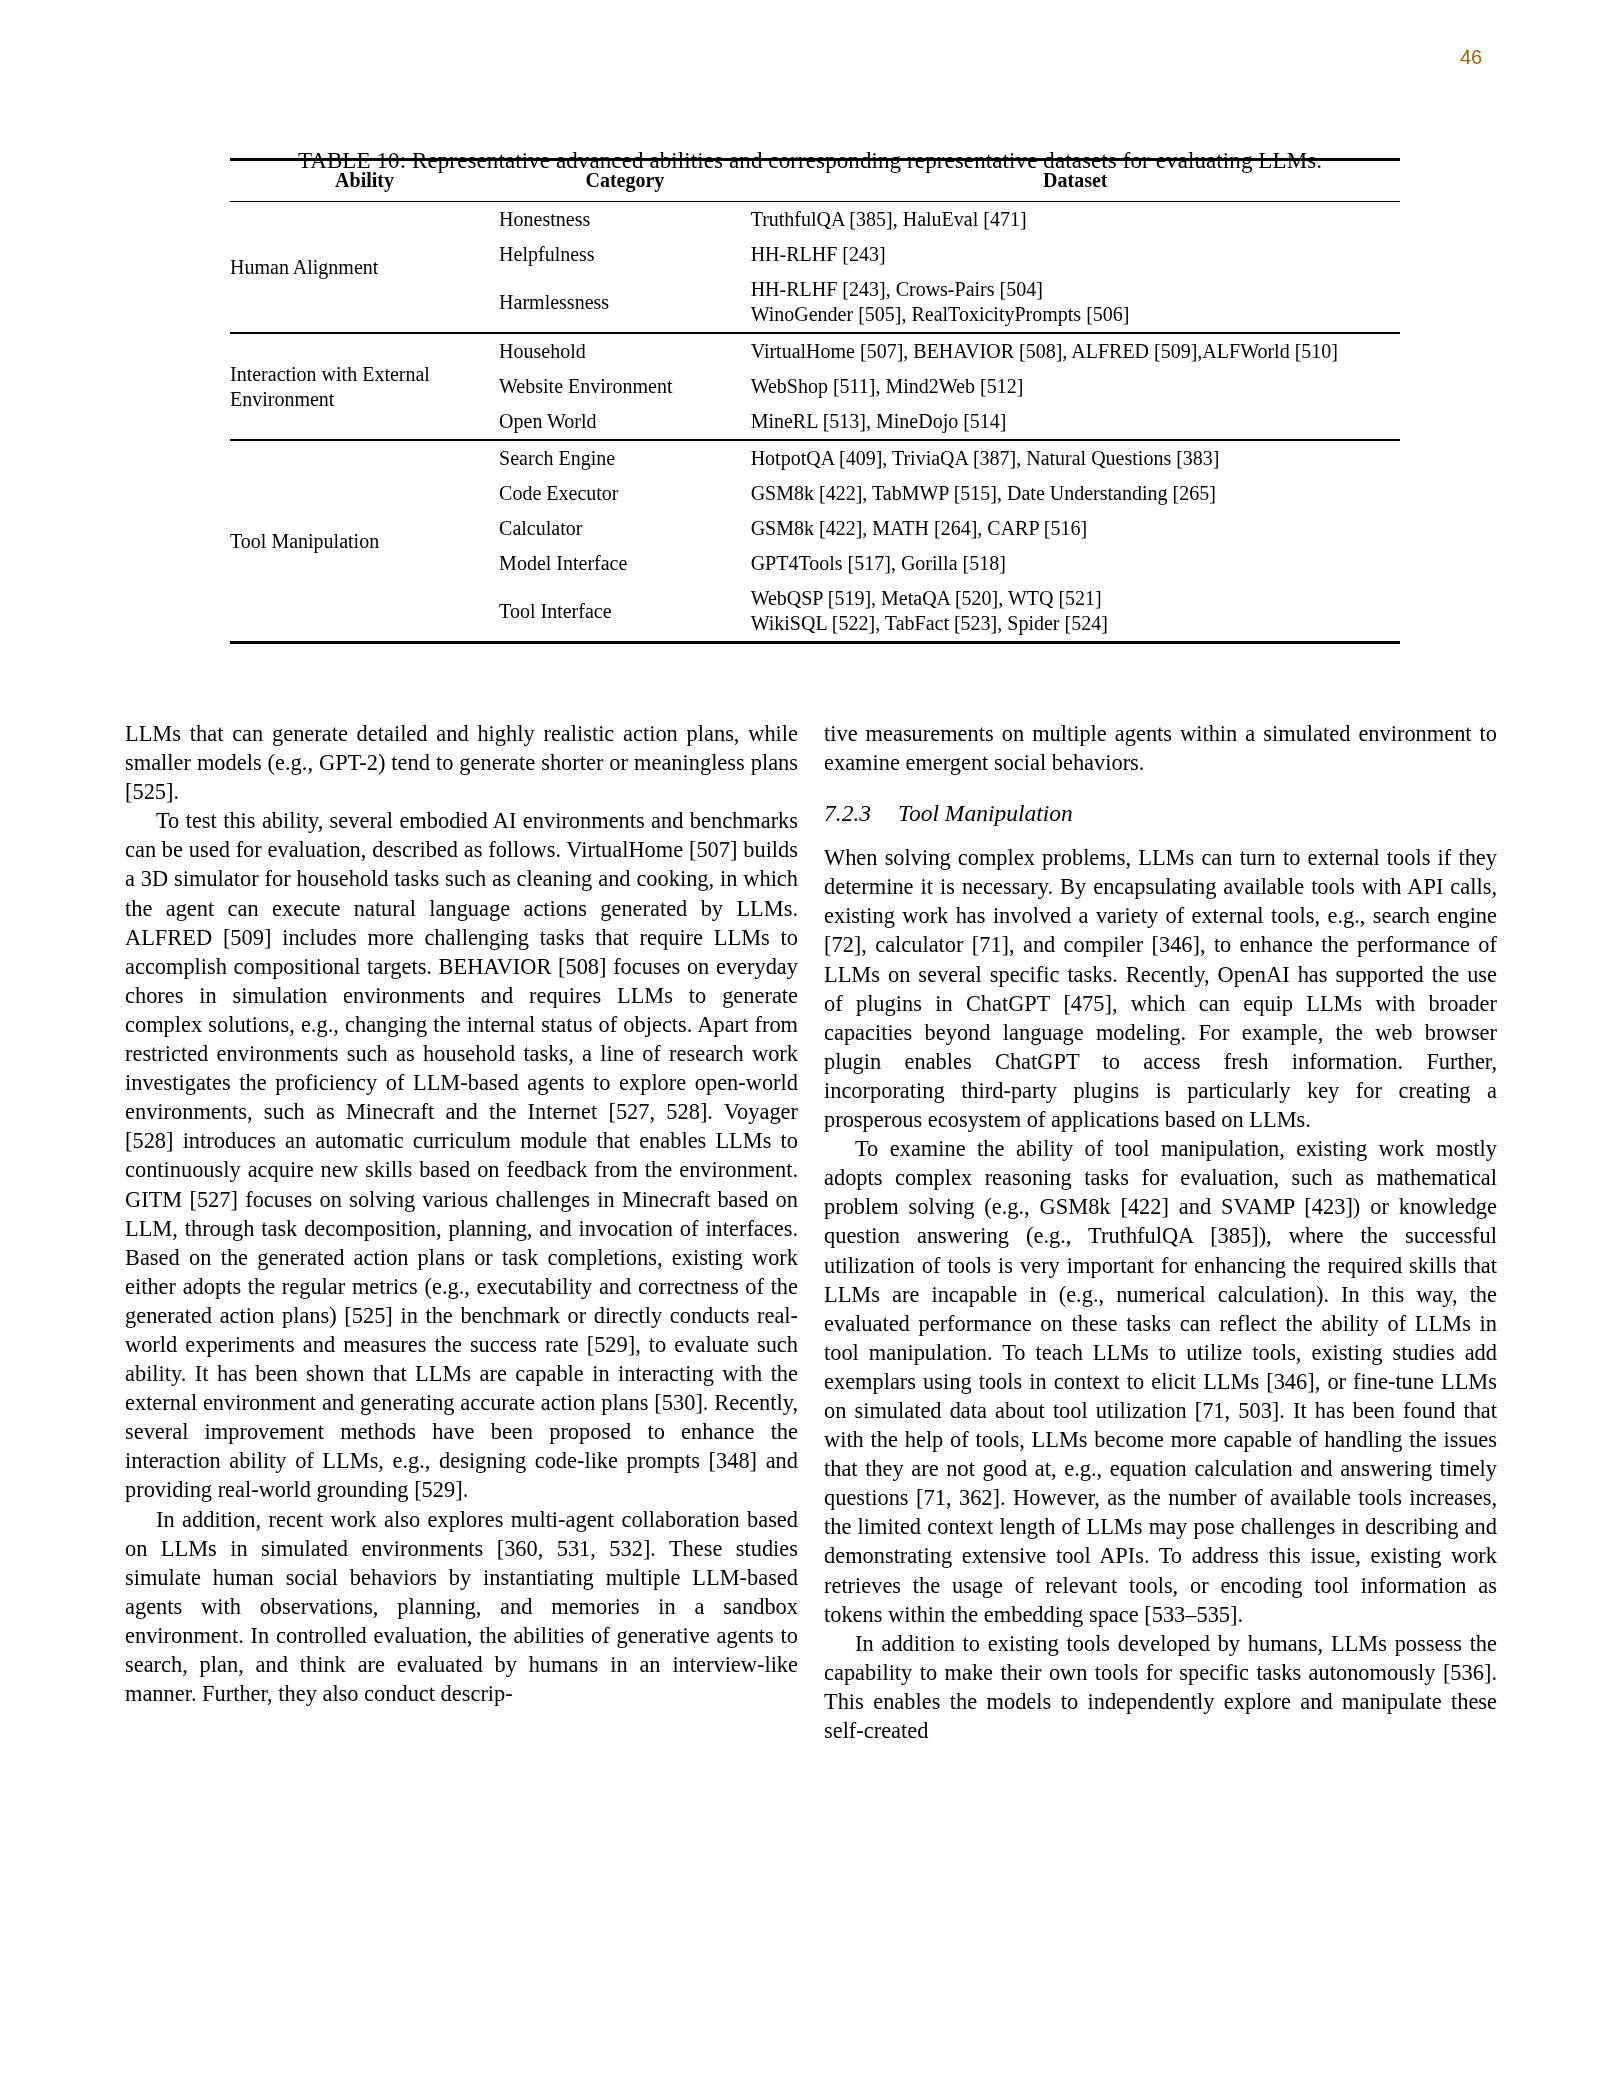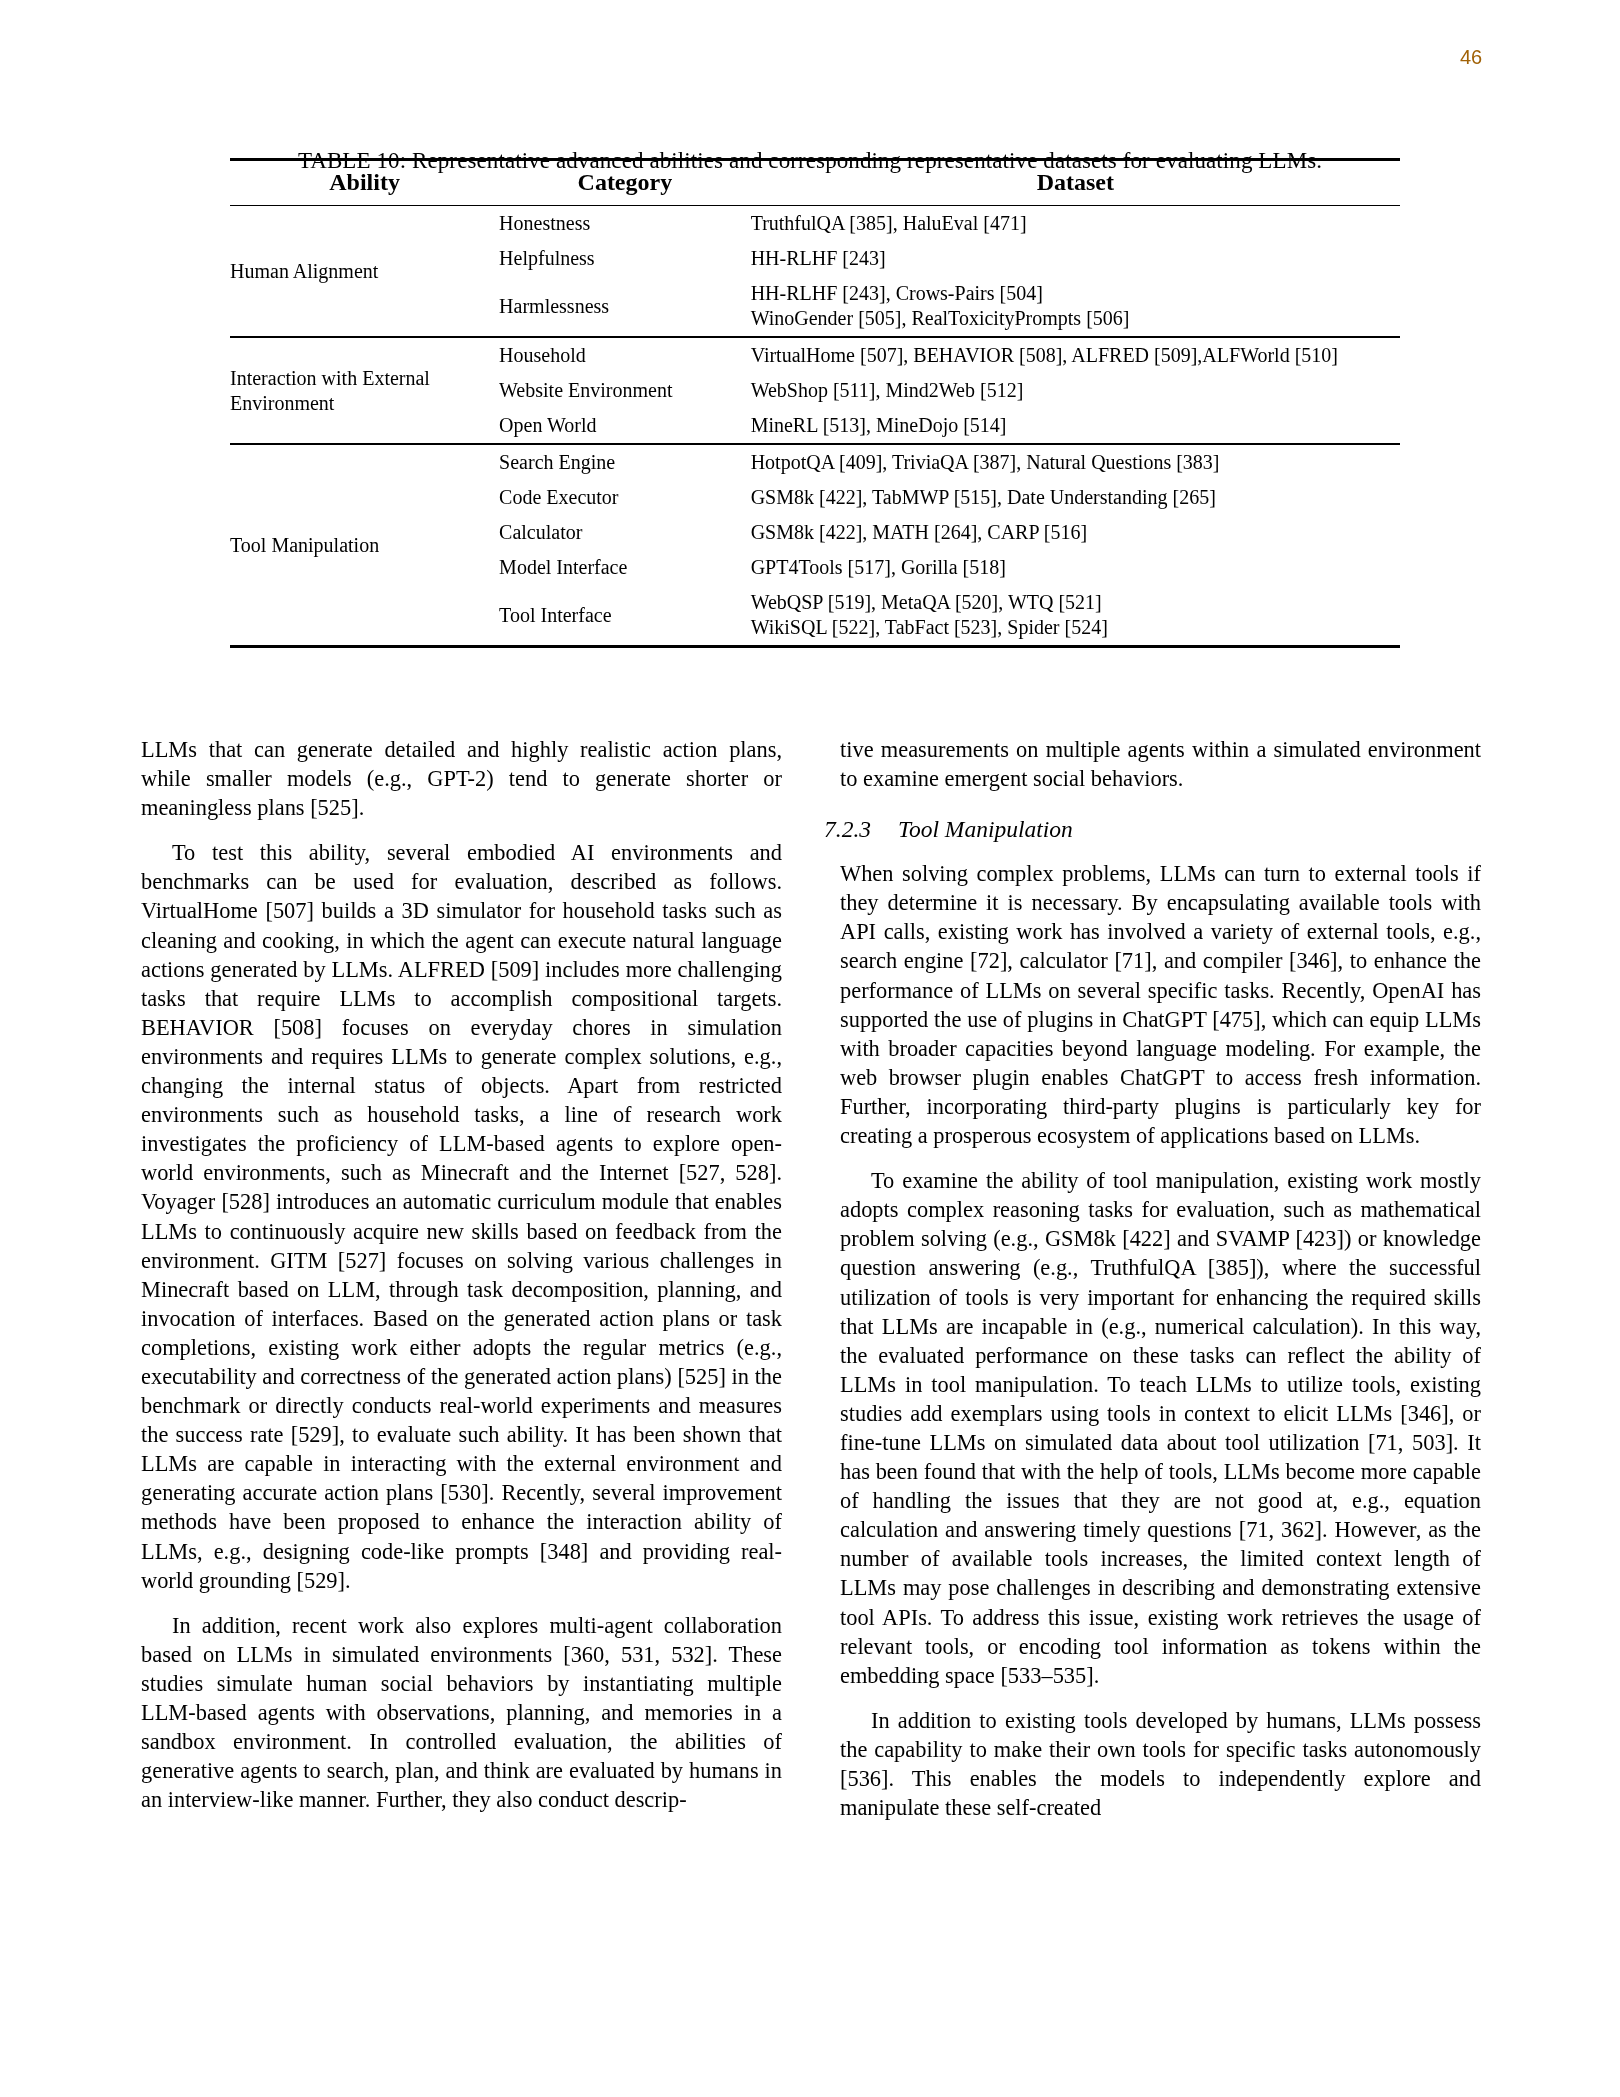--- a/index.html
+++ b/index.html
@@ -30,42 +30,42 @@
     width: 100%; border-collapse: collapse;
     border-top: 3.5px solid #000; border-bottom: 3.5px solid #000;
     font-size: 20px;
   }
   col.c-ability  { width: 23%; }
   col.c-category { width: 21.5%; }
   col.c-dataset  { width: 55.5%; }
   thead th {
     font-weight: bold; padding: 8px 0 9px;
     border-bottom: 1.5px solid #000;
-    text-align: center; font-size: 24px;
+    text-align: center; font-size: 20px;
   }
   tbody + tbody { border-top: 2.5px solid #000; }
   td {
     text-align: left; vertical-align: middle;
     padding: 5px 0; line-height: 25px;
   }
   td.ability { line-height: 25px; }
   td .ds-line { line-height: 25px; }
 
   
   .columns {
     position: absolute; top: 719px; left: 125px; width: 1372px;
     display: flex; gap: 26px;
   }
   .col {
     width: 673px;
     font-size: 22.4px; line-height: 29.1px;
     text-align: justify;
     hyphens: auto;
   }
-  .col p { margin: 16px; }
+  .col p { margin: 0; }
   .col p.indent { text-indent: 31px; }
 
   .subsection {
     font-family: Liberation Serif, serif;
     font-style: italic; font-weight: normal;
     font-size: 23.5px; line-height: 26px;
     margin: 23px 0 17px 0;
     text-align: left;
   }
   .subsection .sec-num { margin-right: 27px; }

